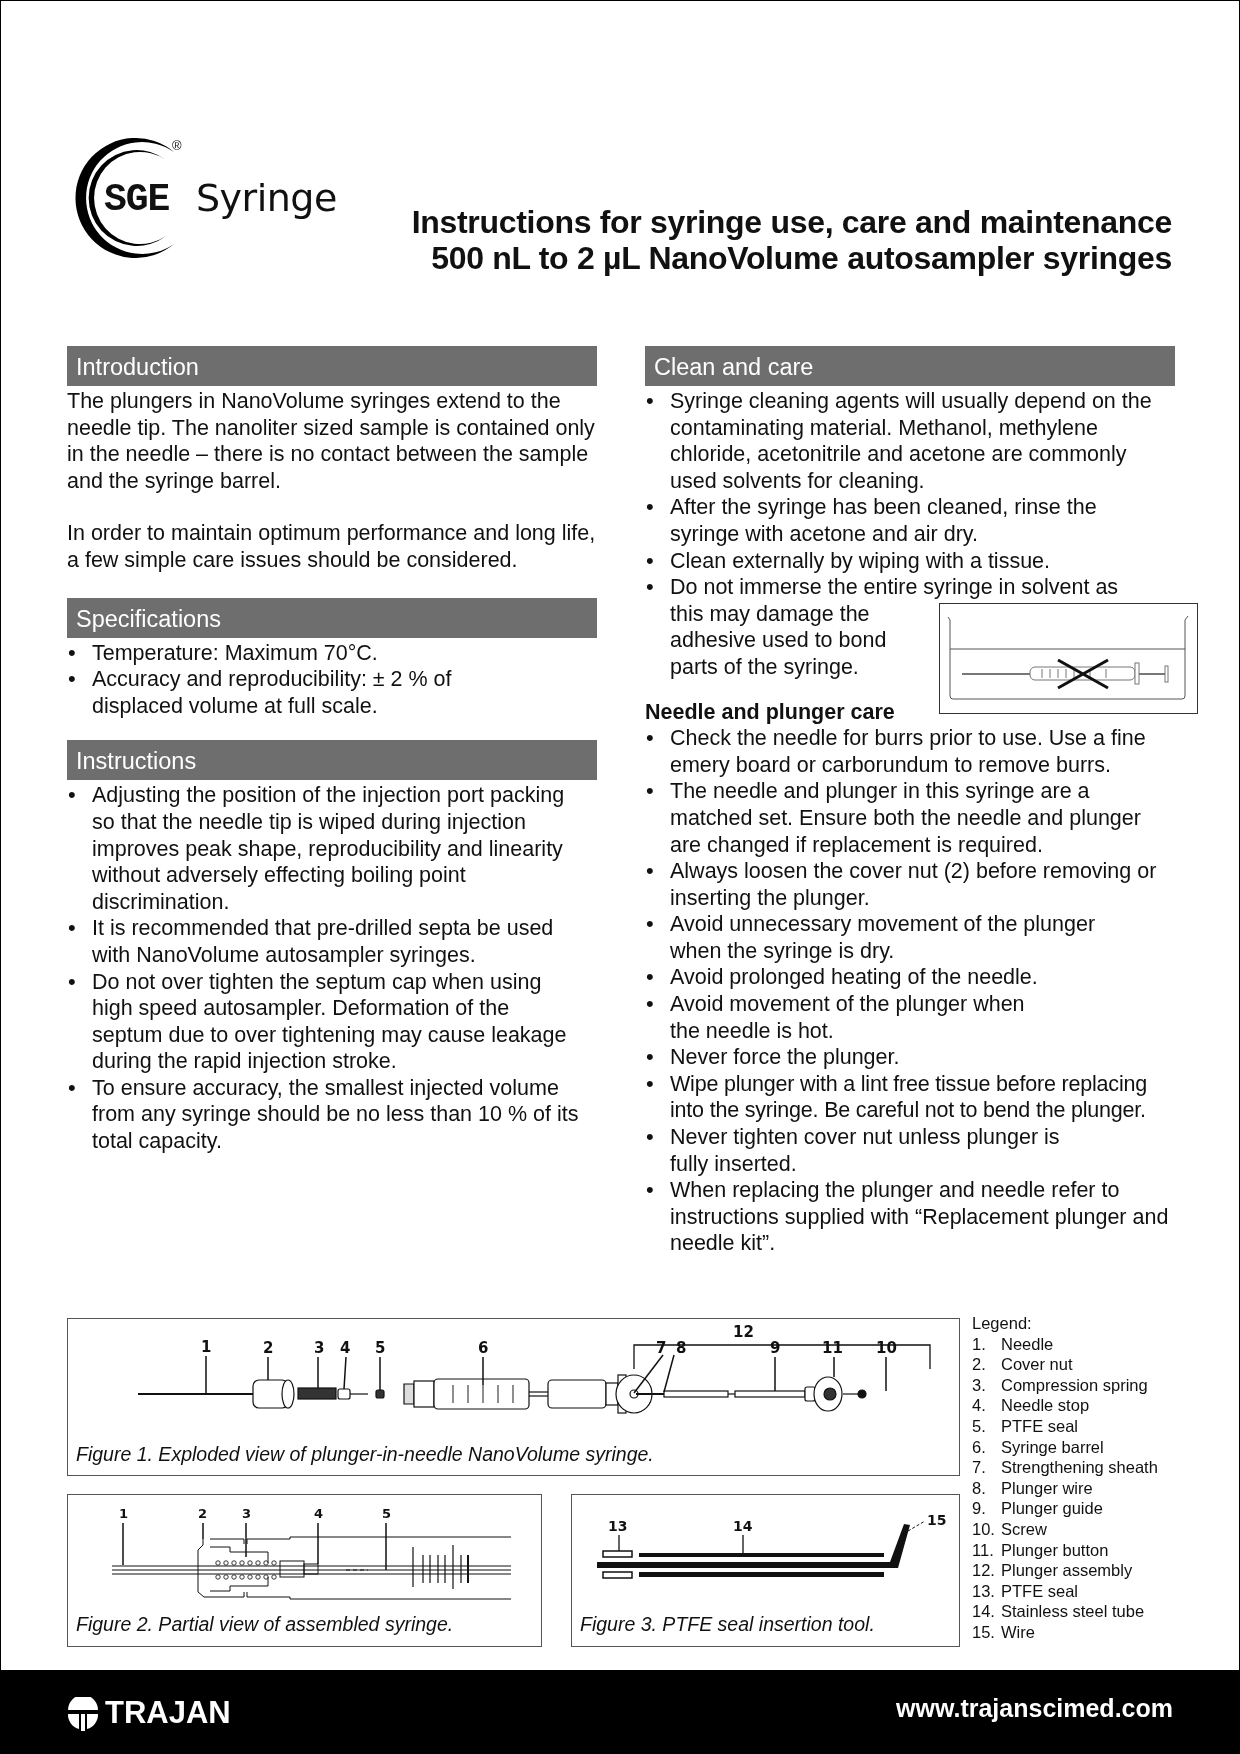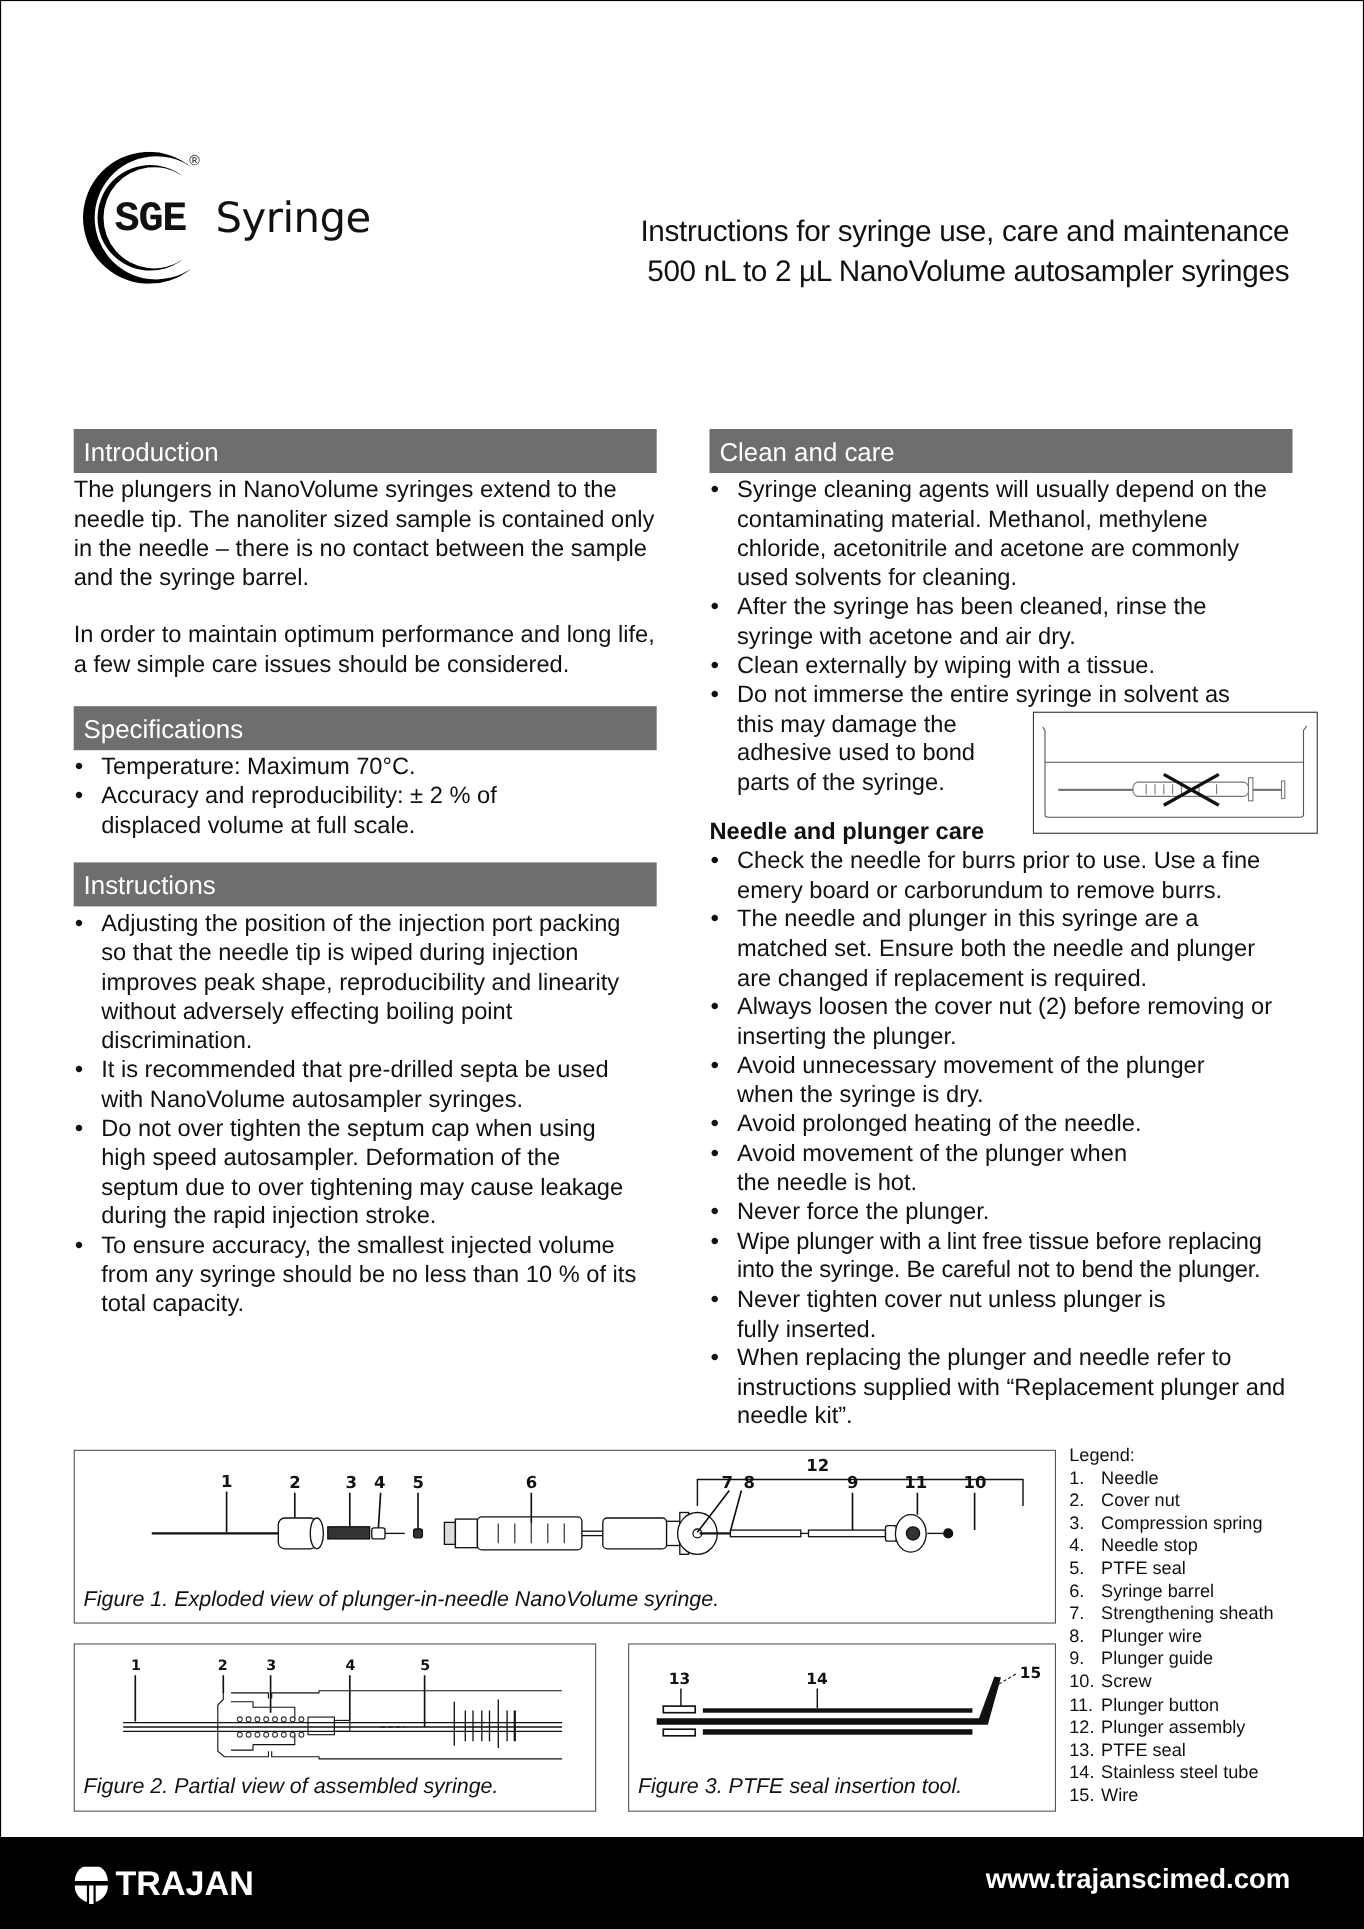--- a/index.html
+++ b/index.html
@@ -9,25 +9,25 @@
                  border: 1px solid #000; box-sizing: content-box; pointer-events: none; }
 
   
   .logo { position: absolute; left: 66px; top: 138px; width: 290px; height: 120px; }
   .logo svg { position: absolute; left: 0; top: 0; }
   .logo-sge { position: absolute; left: 38px; top: 40px; font-size: 38px; font-weight: 700;
               letter-spacing: -1px; font-family: Liberation Mono, monospace; text-align: right; }
   .logo-syringe { position: absolute; left: 130px; top: 38px; font-size: 38px; font-weight: 400;
                   font-family: "DejaVu Sans", sans-serif; letter-spacing: -0.5px; }
   .logo-reg { position: absolute; left: 106px; top: 0px; font-size: 13px; }
-  .title { position: absolute; right: 68px; top: 192px; text-align: right; font-weight: 400;
-           font-size: 27px; line-height: 36px; letter-spacing: -0.3px; }
+  .title { position: absolute; right: 68px; top: 204px; text-align: right; font-weight: 700;
+           font-size: 32px; line-height: 36px; letter-spacing: -0.3px; }
 
   
-  .col { position: absolute; width: 530px; font-size: 21.5px; line-height: 26.6px; margin-top: 44px; }
+  .col { position: absolute; width: 530px; font-size: 21.5px; line-height: 26.6px; }
   .col-left { left: 67px; top: 346px; }
   .col-right { left: 645px; top: 346px; }
   .sec-head { background: #6e6e6e; color: #fff; height: 40px; line-height: 42px;
               padding-left: 9px; font-size: 23.5px; margin-bottom: 2px; }
   .para { margin: 0; }
   .gap { height: 26px; }
   ul.bul { list-style: none; margin: 0; padding: 0; }
   ul.bul li { position: relative; padding-left: 25px; }
   ul.bul li::before { content: "•"; position: absolute; left: 1px; top: 0; font-size: 22px; }
   ul.bul li.tight { padding-left: 18px; }

